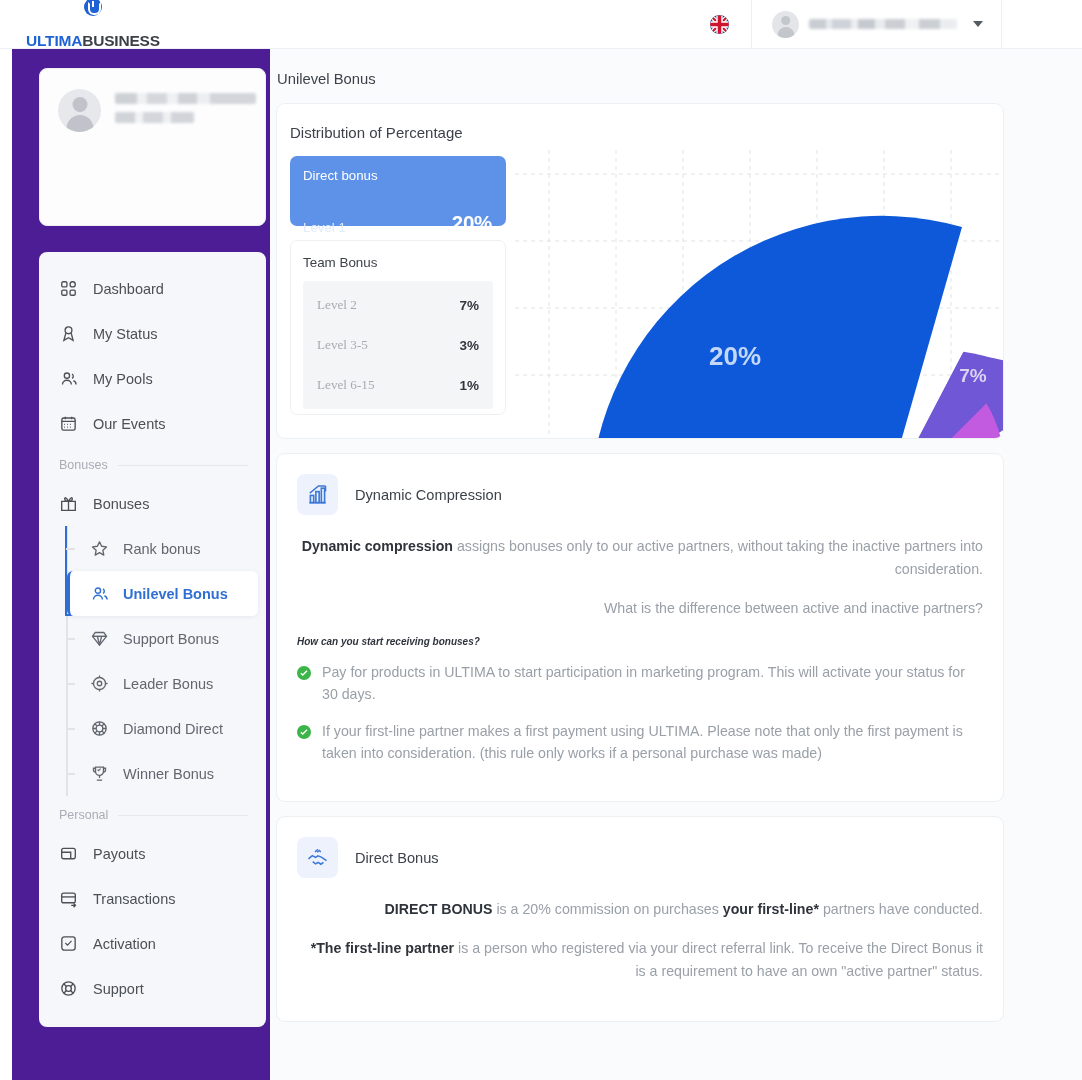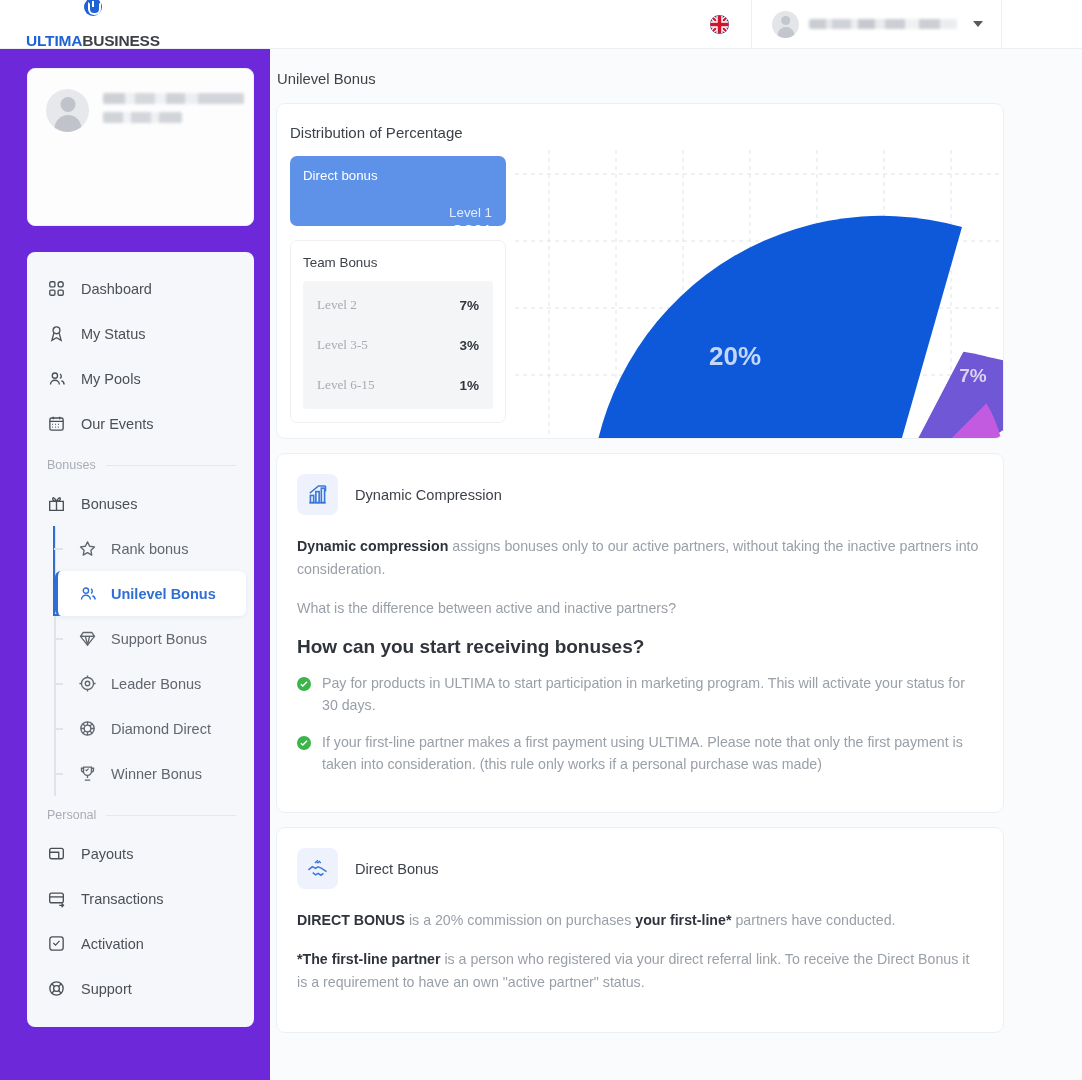--- a/index.html
+++ b/index.html
@@ -70,21 +70,21 @@
     filter: blur(1.4px);
   }
   .caret {
     width: 0; height: 0; border-left: 5px solid transparent;
     border-right: 5px solid transparent; border-top: 6px solid #555a61;
     margin-left: 6px; flex: none;
   }
   .topbar-tail { width: 80px; }
 
   
-  .sidebar { position: absolute; top: 49px; left: 0; width: 270px; height: 1031px; background: #6d28d9; }
+  .sidebar { position: absolute; top: 49px; left: 12px; width: 270px; height: 1031px; background: #4c1d95; }
 
   .profile-card {
     margin: 19px 0 0 27px; width: 227px; height: 158px;
     background: #fdfdfe; border: 1px solid #ecf0f4; border-radius: 8px;
     padding: 20px 0 0 18px; display: flex; gap: 14px;
   }
   .avatar-lg {
     width: 43px; height: 43px; border-radius: 50%;
     background: #e6e8ec; position: relative; overflow: hidden; flex: none;
   }
@@ -171,48 +171,48 @@
 
   
   .chart-card { position: relative; height: 336px; overflow: hidden; }
   .chart-card h2 { font-size: 15px; color: #3d424a; font-weight: normal; padding: 20px 0 0 13px; }
   .legend { position: absolute; left: 13px; top: 52px; width: 216px; }
   .blue-card {
     background: #5d92e8; border-radius: 7px; height: 70px;
     padding: 12px 14px 0 13px; color: #fff; position: relative;
   }
   .blue-card .t { font-size: 13.3px; }
-  .blue-card .row { display: flex; align-items: flex-end; justify-content: space-between; margin-top: 22px; flex-direction: column; }
+  .blue-card .row { display: flex; align-items: flex-end; justify-content: space-between; margin-top: 28px; }
   .blue-card .lv { font-size: 13.3px; color: #e2ecfb; }
   .blue-card .pct { font-size: 20.5px; font-weight: bold; letter-spacing: -.3px; }
   .team-card {
     margin-top: 14px; border: 1px solid #edf0f3; border-radius: 7px;
-    background: #fff; padding: 14px 12px 13px 12px;
+    background: #fff; padding: 14px 12px 5px 12px;
   }
   .team-card .t { font-size: 13.4px; color: #3d424a; margin-bottom: 11px; }
   .team-rows { background: #f4f5f6; border-radius: 4px; padding: 4px 0; }
   .team-row { display: flex; justify-content: space-between; align-items: center;
               padding: 0 14px; height: 40px; }
   .team-row .lv { font-size: 13.2px; color: #a6abb2; font-family: Liberation Serif, serif; }
   .team-row .pct { font-size: 13.5px; font-weight: bold; color: #32373f; }
 
   .grid-bg { position: absolute; left: 238px; top: 46px; width: 574px; height: 290px; overflow: hidden; }
   .polar { position: absolute; left: 238px; top: 46px; width: 574px; height: 290px; }
 
   
   .info-card { margin-top: 14px; padding: 20px 20px 22px 20px; }
   .info-head { display: flex; align-items: center; gap: 17px; margin-bottom: 20px; }
   .info-badge {
     width: 41px; height: 41px; border-radius: 8px; background: #edf2fc;
     display: flex; align-items: center; justify-content: center; flex: none;
   }
   .info-head .ttl { font-size: 14.6px; color: #3d424a; }
-  .p { font-size: 14.2px; line-height: 23px; color: #9aa0a8; margin-bottom: 16px; }
+  .p { font-size: 14.2px; line-height: 23px; color: #9aa0a8; margin-bottom: 16px; text-align: right; }
   .p b { color: #2f343c; font-weight: bold; }
-  .q { font-size: 19px; color: #2f343c; font-weight: bold; margin-bottom: 14px; }
+  .q { font-size: 10px; color: #2f343c; font-weight: bold; margin-bottom: 14px; font-style: italic; }
   .bul { display: flex; gap: 11px; margin-bottom: 15px; }
   .chk { width: 14px; height: 14px; flex: none; margin-top: 5px; }
   .bul .tx { font-size: 14.2px; line-height: 22px; color: #9aa0a8; }
 </style>
 </head>
 <body>
 
 <div class="topbar">
   <div class="logo-wrap">
     <div class="logo-mark"></div>

